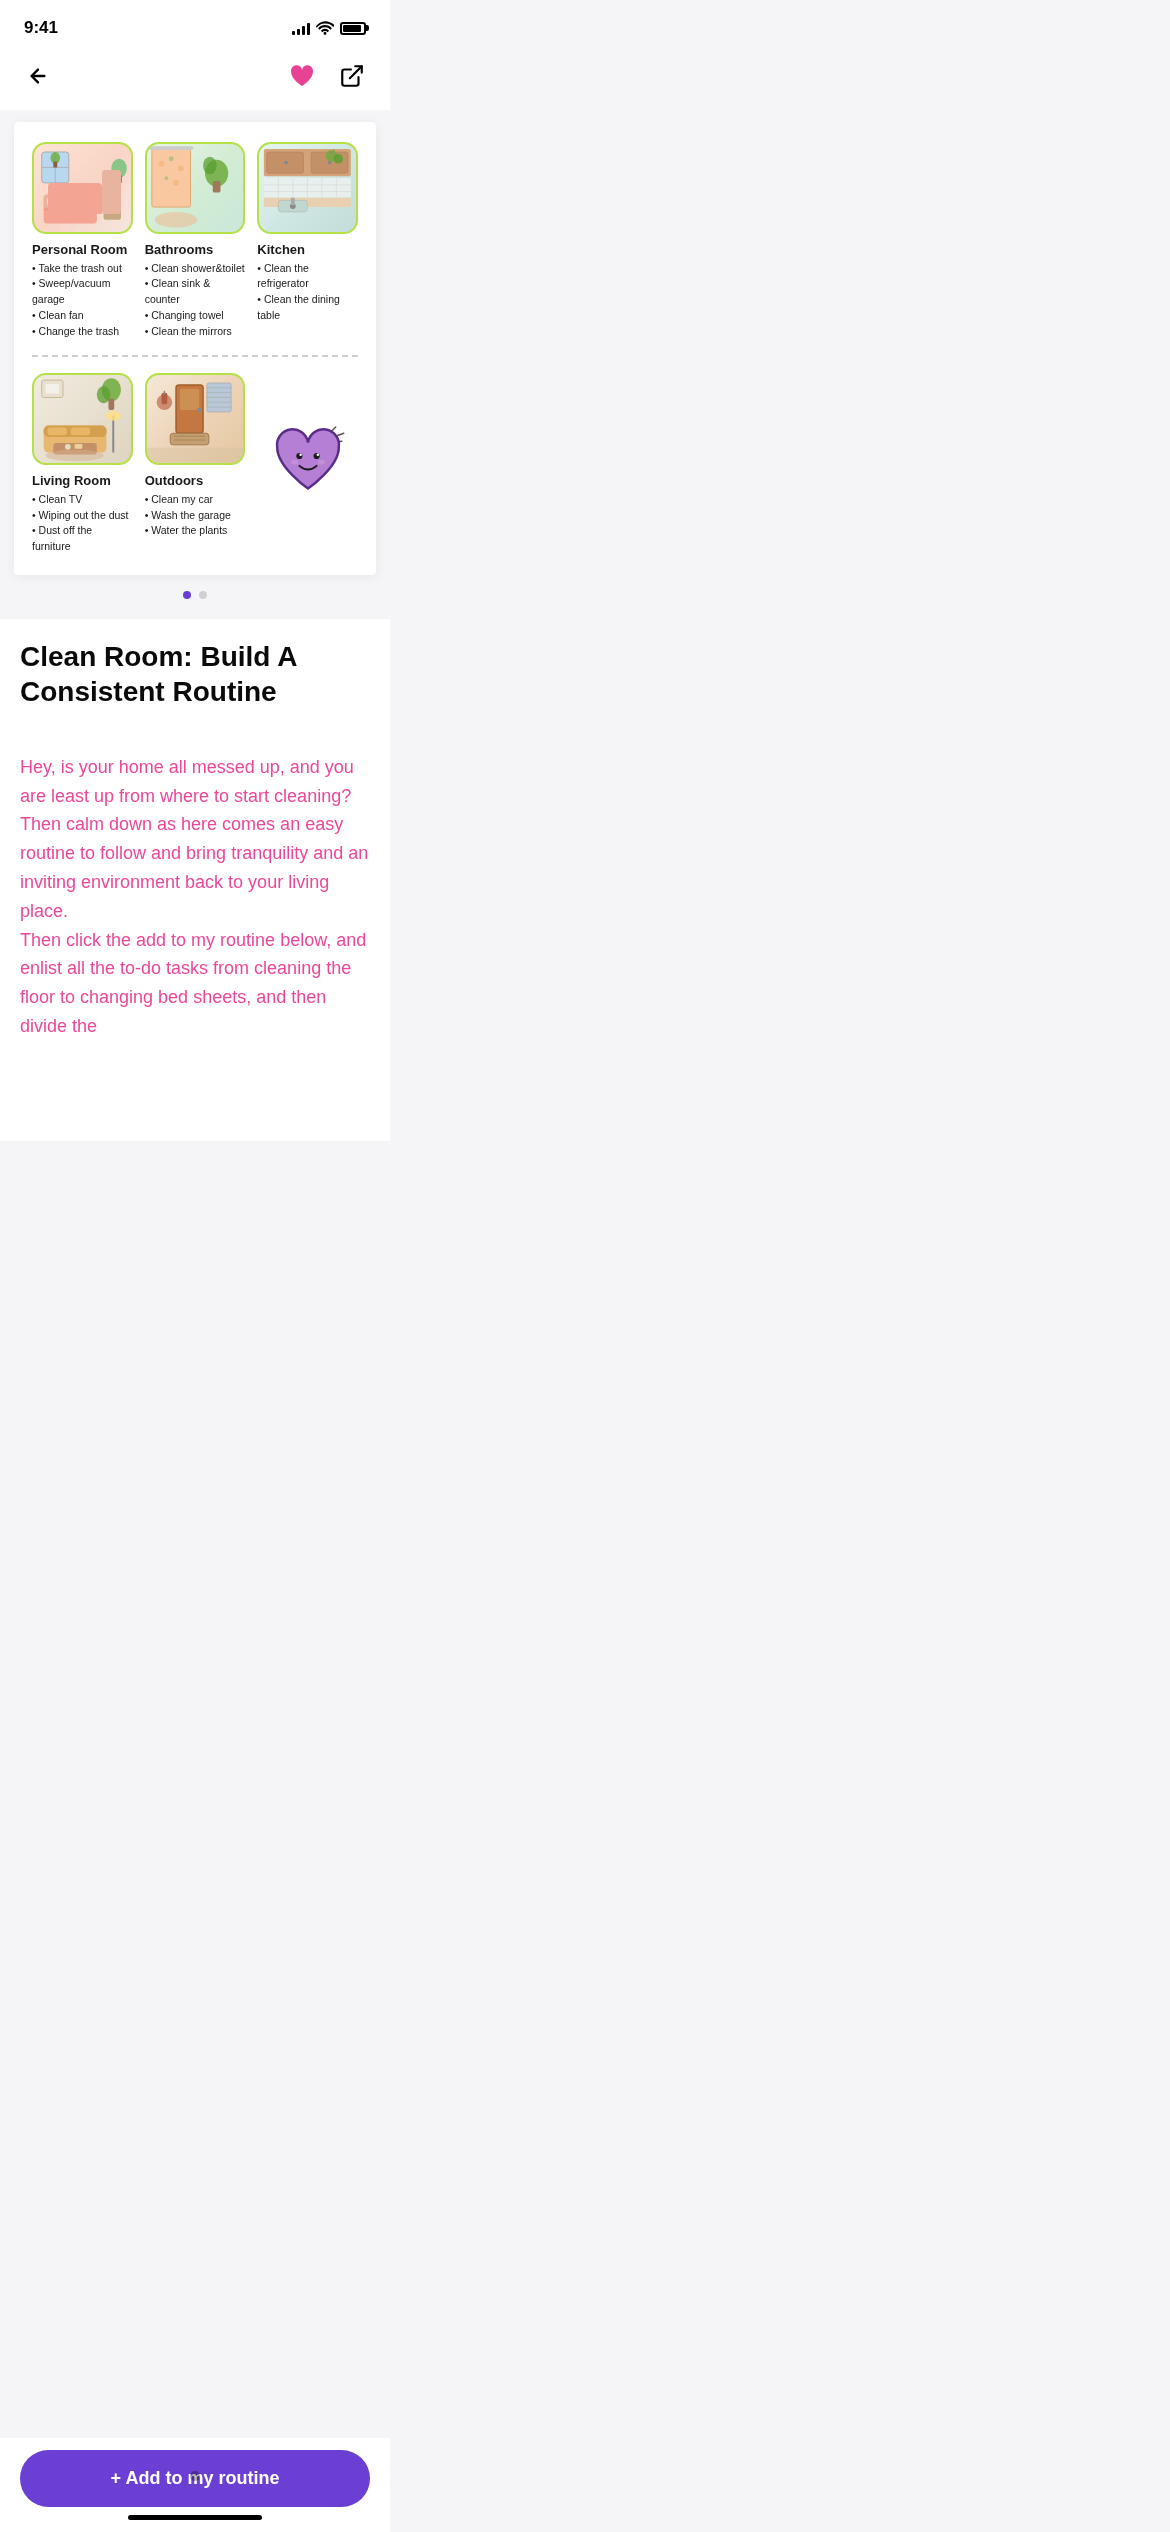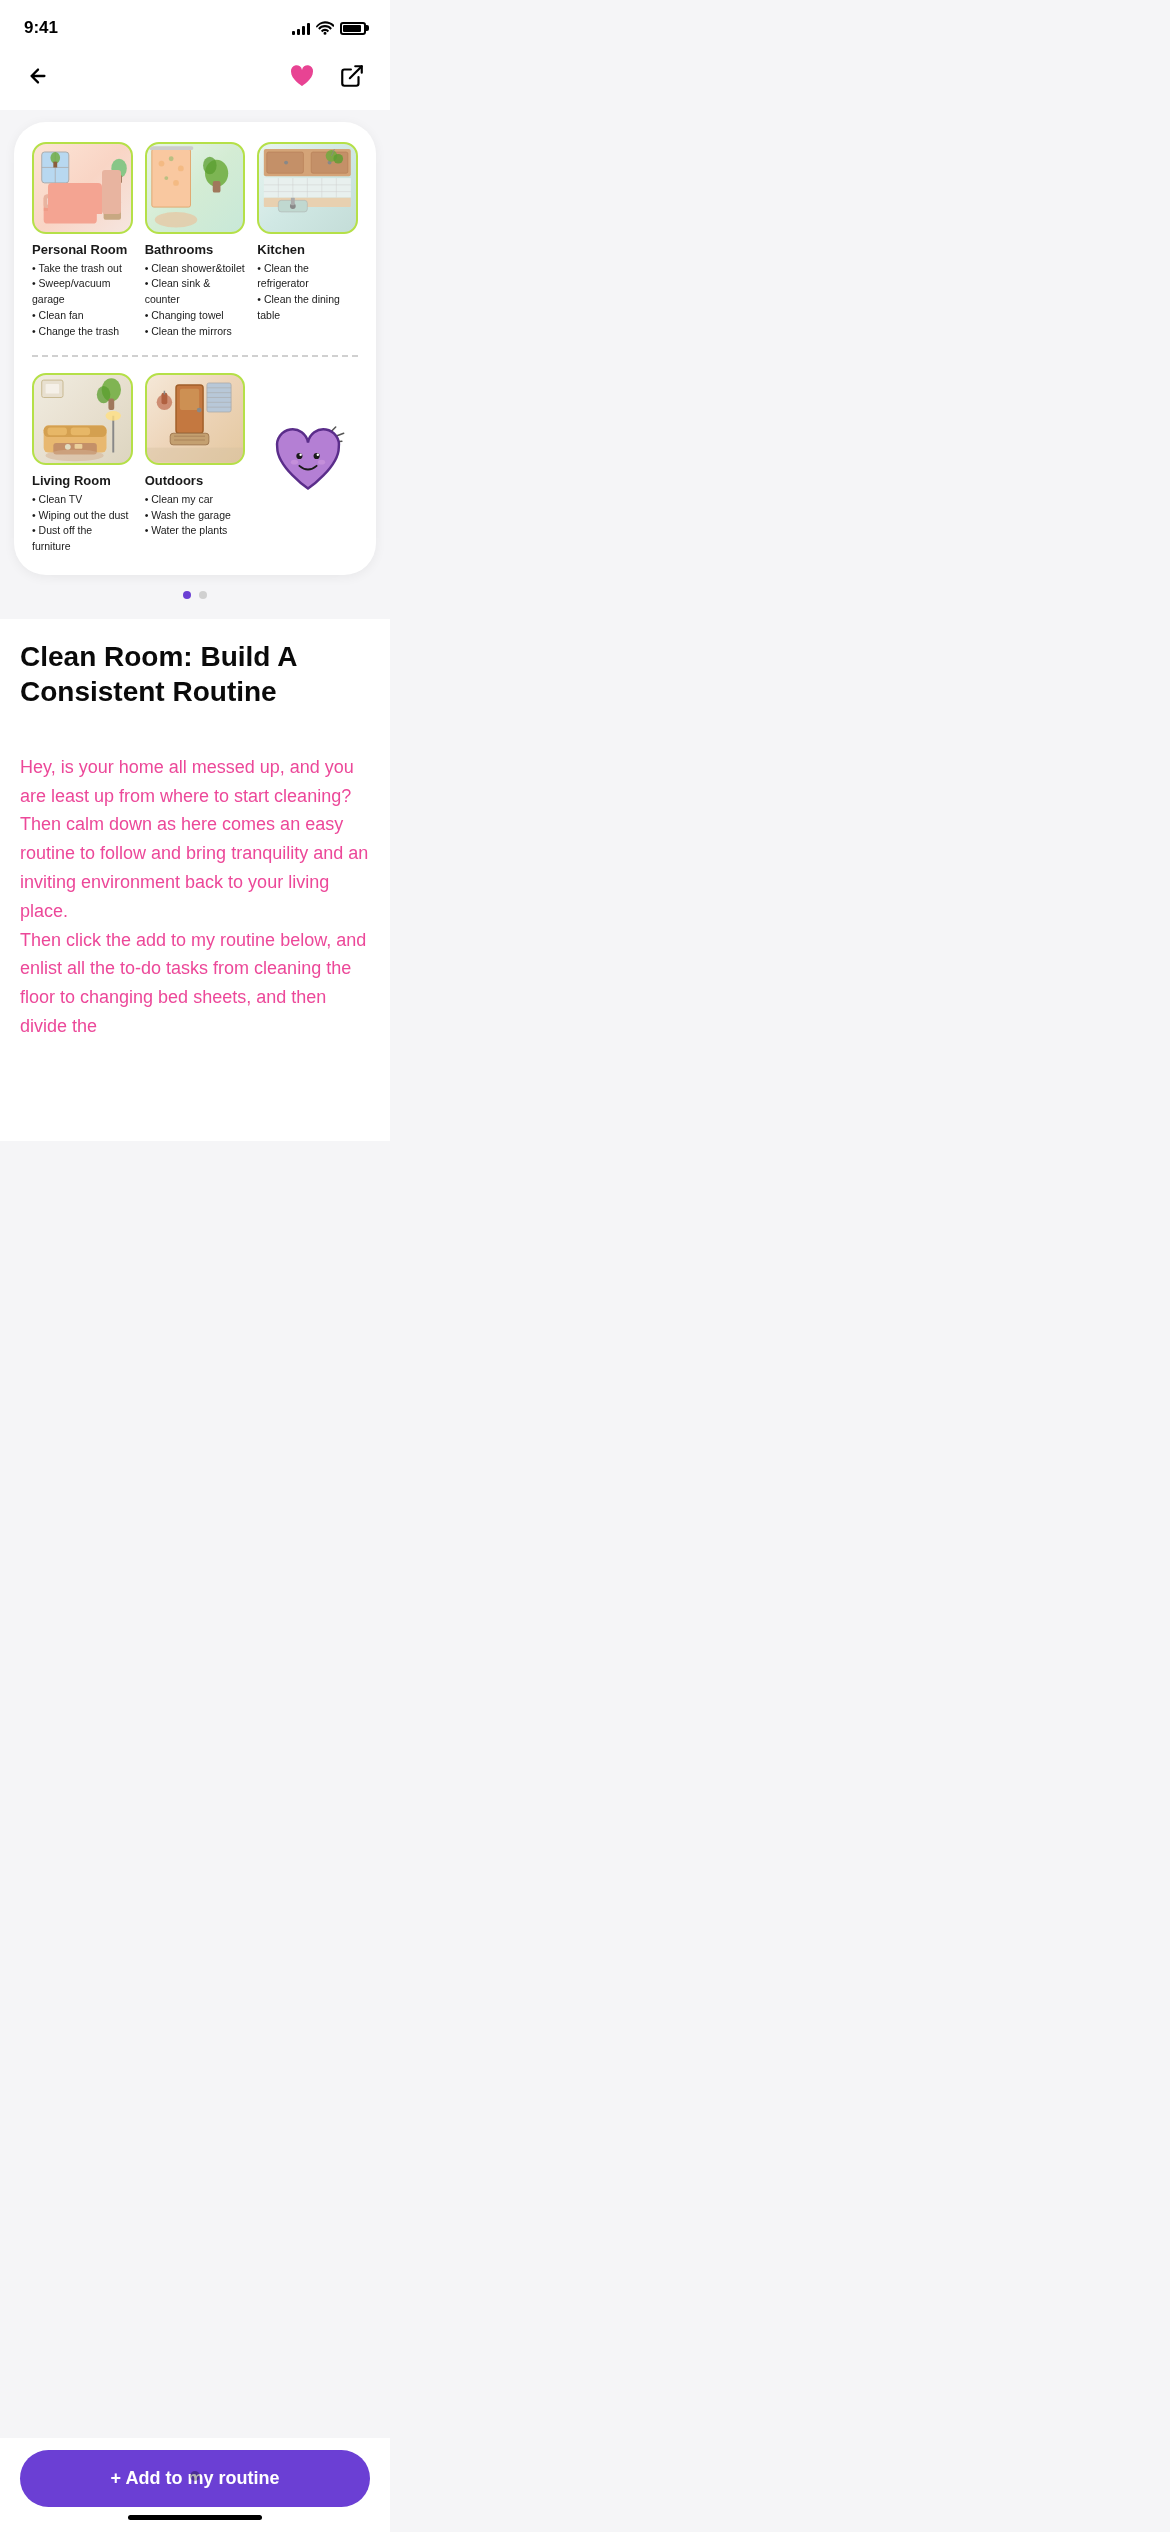--- a/index.html
+++ b/index.html
@@ -116,21 +116,21 @@
 
     
     .main-content {
       background: #f5f5f7;
       padding: 12px 14px 0;
     }
 
     
     .card {
       background: white;
-      border-radius: 32px;
+      border-radius: 4px;
       padding: 20px 18px;
       box-shadow: 0 2px 12px rgba(0,0,0,0.06);
     }
 
     
     .category-grid-top {
       display: grid;
       grid-template-columns: 1fr 1fr 1fr;
       gap: 12px;
       margin-bottom: 16px;

